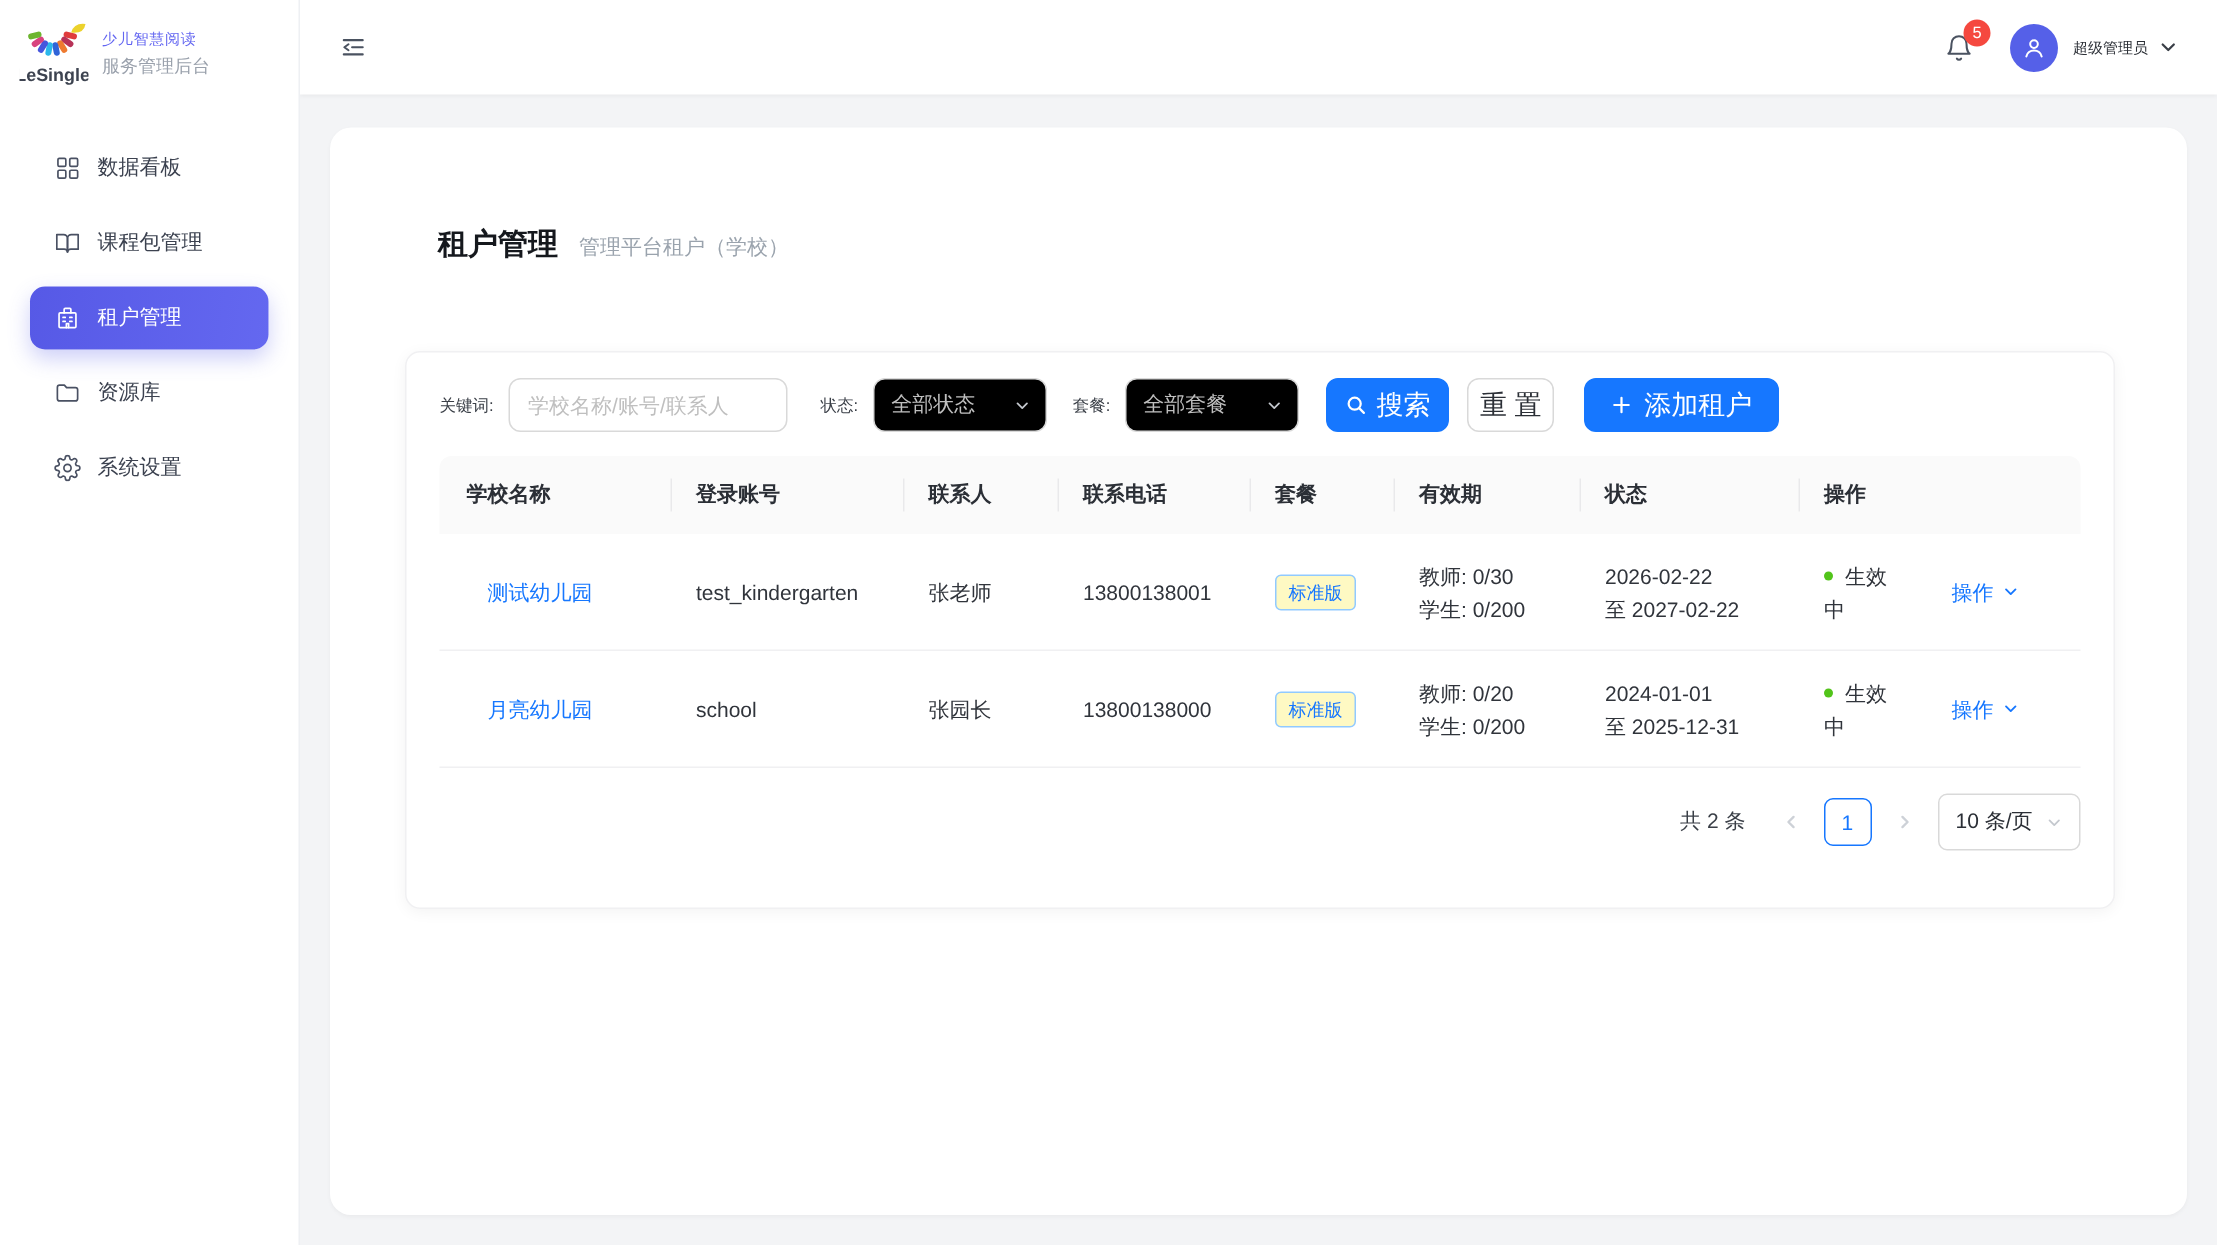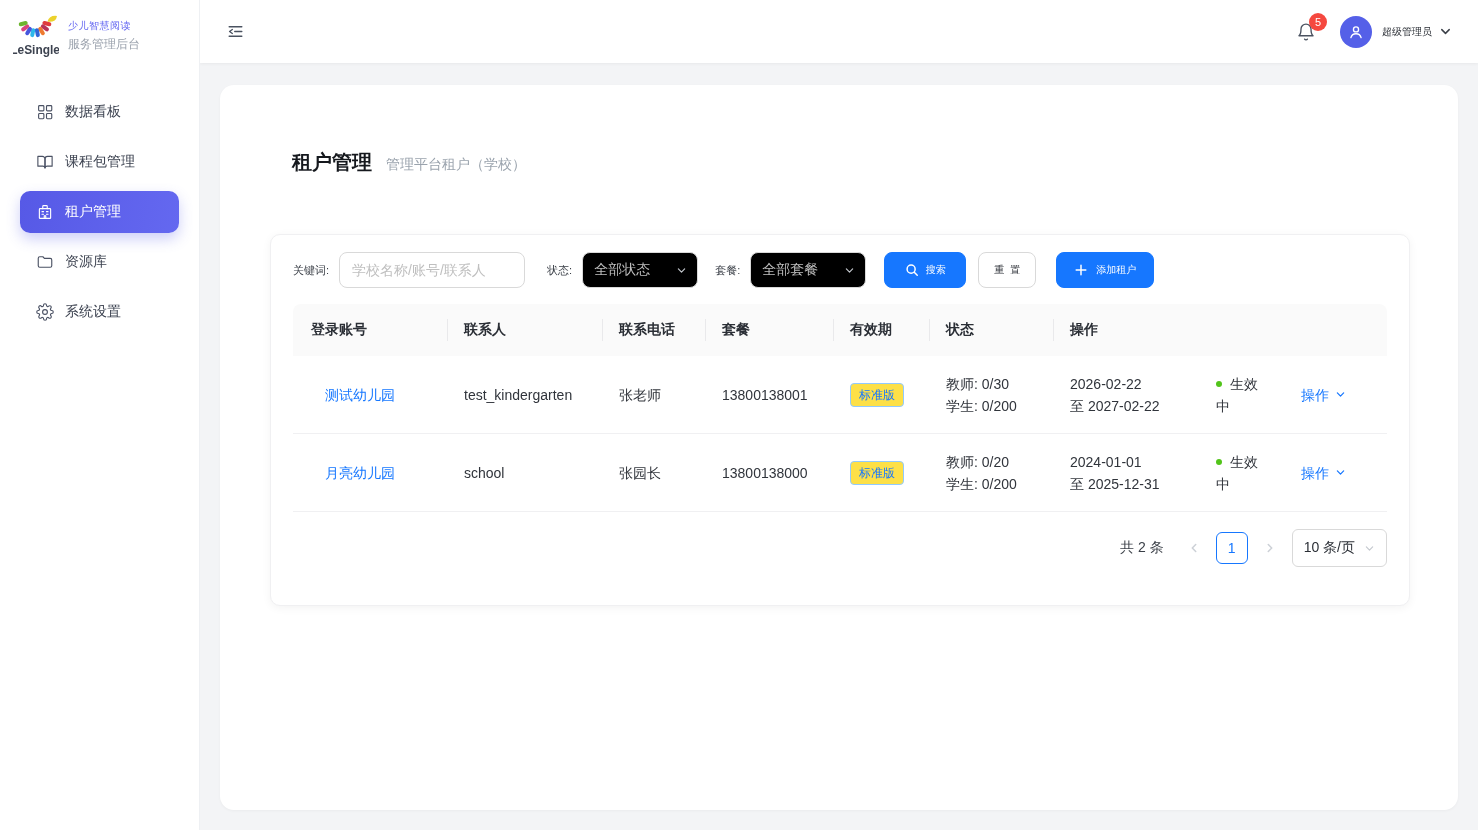--- a/index.html
+++ b/index.html
@@ -43,39 +43,39 @@
   .inner-card { margin:58px 48px 0 50px; background:#fff; border:1px solid #f0f0f2; border-radius:10px; box-shadow:0 2px 10px rgba(0,0,0,.05); padding:17px 22px 38px; }
 
   
   .filter-bar { display:flex; align-items:center; }
   .f-label { font-size:11px; color:#3a3f47; margin-right:10px; white-space:nowrap; }
   .f-input { width:186px; height:36px; border:1px solid #d9d9d9; border-radius:8px; padding:0 12px; font-size:14px; color:#2b2f36; margin-right:22px; outline:none; font-family:inherit; }
   .f-input::placeholder { color:#bfbfbf; }
   .f-select { width:116px; height:36px; border:1px solid #d9d9d9; border-radius:8px; background:#000000; display:flex; align-items:center; justify-content:space-between; padding:0 10px 0 11px; font-size:14px; color:#bfbfbf; cursor:pointer; }
   .f-select .chev-s { width:11px; height:11px; stroke:#c4c8ce; fill:none; stroke-width:1.5; stroke-linecap:round; stroke-linejoin:round; }
   .mr17 { margin-right:17px; } .mr18 { margin-right:18px; }
-  .btn { height:36px; border-radius:8px; border:1px solid #d9d9d9; background:#fff; font-size:10px; color:#2b2f36; cursor:pointer; display:flex; align-items:center; justify-content:center; font-family:Liberation Mono, monospace; }
+  .btn { height:36px; border-radius:8px; border:1px solid #d9d9d9; background:#fff; font-size:18px; color:#2b2f36; cursor:pointer; display:flex; align-items:center; justify-content:center; font-family:Liberation Sans, sans-serif; }
   .btn-primary { background:#1677ff; border-color:#1677ff; color:#fff; }
   .btn-search { width:82px; gap:7px; margin-right:12px; }
   .btn-reset { width:58px; margin-right:20px; }
   .btn-add { padding:0 17px; gap:8px; }
   .btn svg { width:14px; height:14px; stroke:#fff; fill:none; stroke-width:1.7; stroke-linecap:round; stroke-linejoin:round; }
 
   
   .tbl { margin-top:16px; }
   .tr { display:grid; grid-template-columns:155px 155px 103px 128px 96px 124px 146px 85px 1fr; align-items:center; }
   .thead { background:#fafafa; border-radius:8px 8px 0 0; height:52px; }
   .th { display:flex; align-items:center; height:52px; padding-left:16px; font-size:14px; font-weight:700; color:#2b2f36; position:relative; }
   .th:first-child { padding-left:18px; }
   .th:not(:last-child)::after { content:""; position:absolute; right:0; top:15px; height:22px; width:1px; background:#e9e9eb; }
   .row { border-bottom:1px solid #f0f0f2; }
   .td { display:flex; align-items:center; padding:14px 8px 14px 16px; min-height:77px; font-size:14px; color:#30343b; line-height:22px; }
   .td:first-child { padding-left:32px; }
   .link { color:#1677ff; text-decoration:none; cursor:pointer; }
-  .tag { display:inline-block; padding:1px 8px; font-size:12px; line-height:20px; color:#1677ff; background:#fde047; border:1px solid #91caff; border-radius:4px; }
+  .tag { display:inline-block; padding:1px 8px; font-size:12px; line-height:20px; color:#1677ff; background:#fef9c3; border:1px solid #91caff; border-radius:4px; }
   .two-line div { line-height:22px; }
   .status-inner { width:54px; line-height:22px; }
   .dot { display:inline-block; width:6px; height:6px; border-radius:50%; background:#52c41a; margin-right:8px; vertical-align:2px; }
   .action { display:flex; align-items:center; gap:6px; color:#1677ff; cursor:pointer; }
   .action svg { width:11px; height:11px; stroke:#1677ff; fill:none; stroke-width:1.6; stroke-linecap:round; stroke-linejoin:round; }
 
   
   .pager { margin-top:17px; display:flex; justify-content:flex-end; align-items:center; gap:8px; font-size:14px; color:#3a3f47; }
   .pg-total { margin-right:8px; }
   .pg-arrow { width:28px; height:32px; display:flex; align-items:center; justify-content:center; background:none; border:none; cursor:pointer; }
@@ -223,20 +223,21 @@
           <button class="btn btn-primary btn-add">
             <svg viewBox="0 0 16 16">
                 <path d="M8 2.5v11M2.5 8h11"></path>
               </svg>
             <span>添加租户</span>
           </button>
         </div>
 
         <div class="tbl">
           <div class="tr thead">
+            <div class="th">学校名称</div>
             <div class="th">登录账号</div>
             <div class="th">联系人</div>
             <div class="th">联系电话</div>
             <div class="th">套餐</div>
             <div class="th">有效期</div>
             <div class="th">状态</div>
             <div class="th">操作</div>
           </div>
 
           <div class="tr row">

